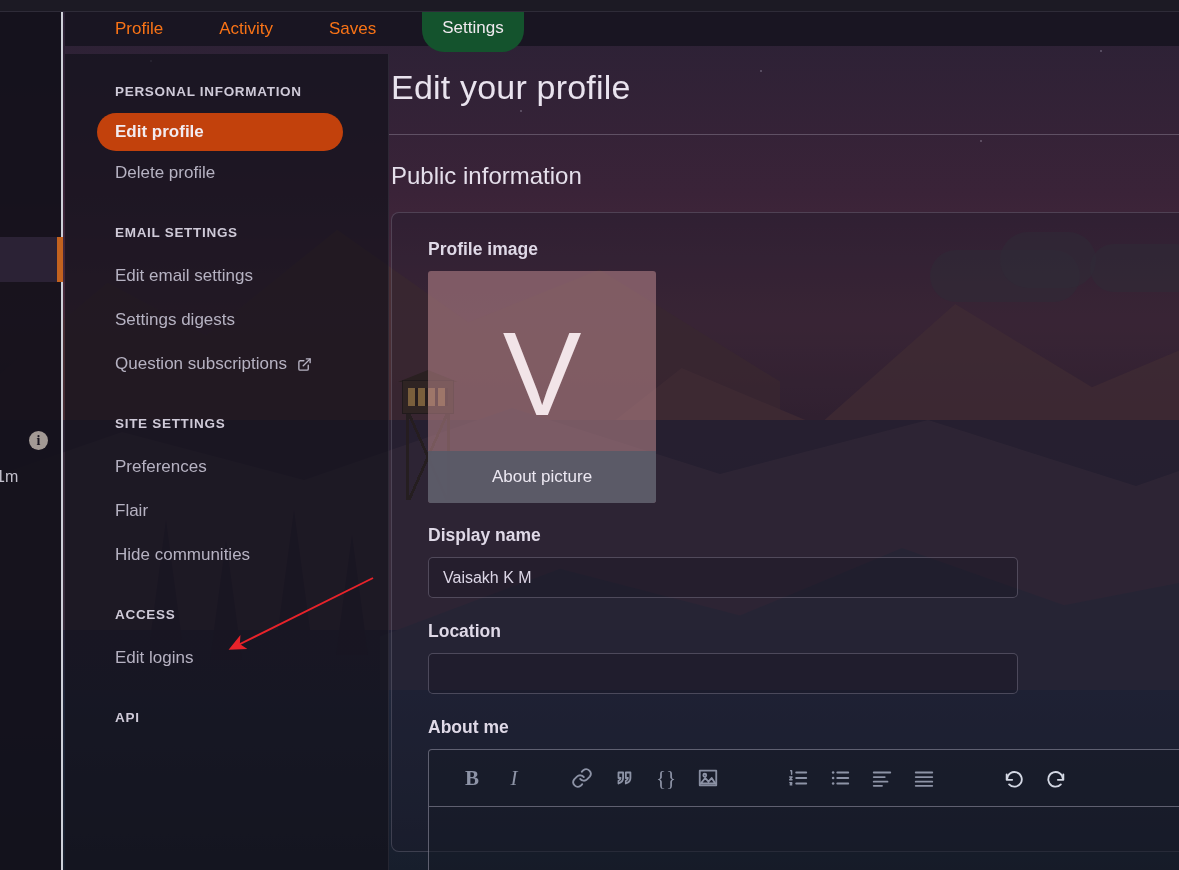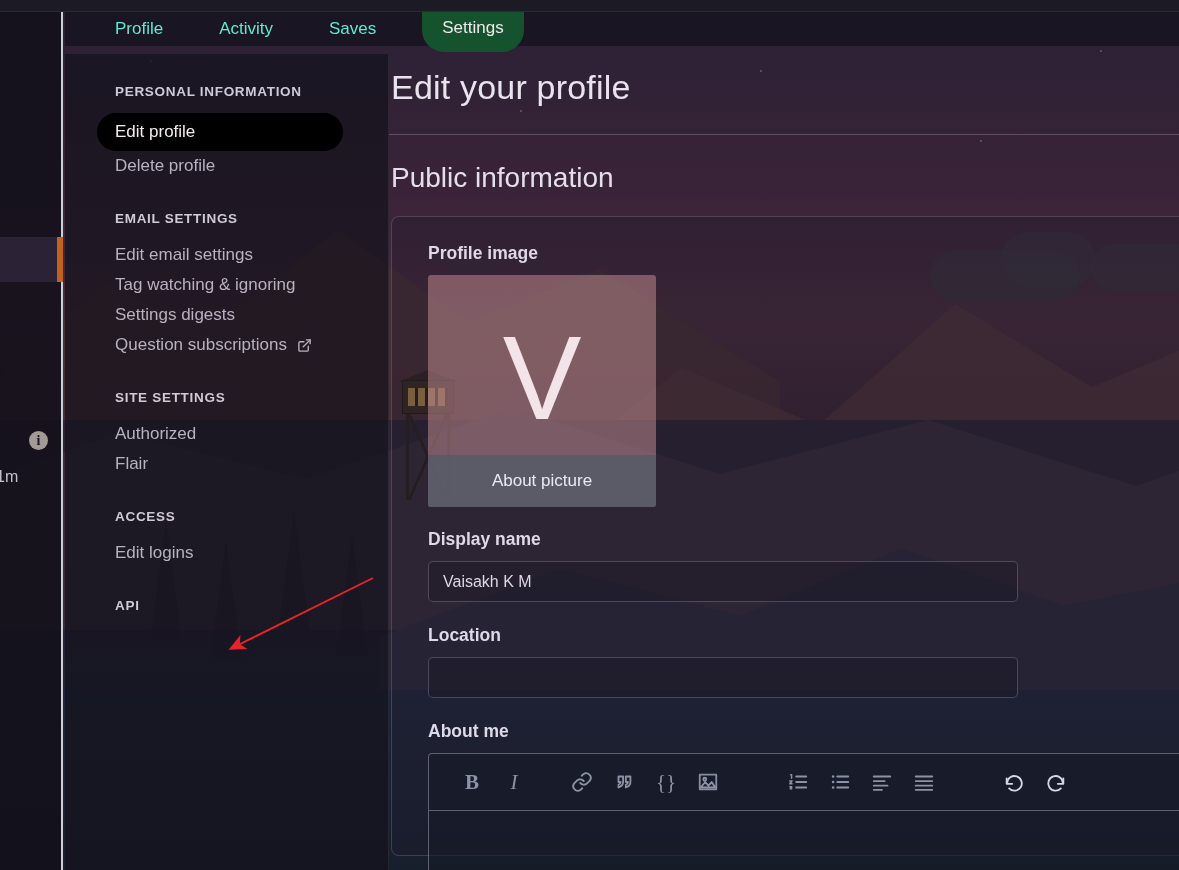--- a/index.html
+++ b/index.html
@@ -129,21 +129,21 @@
   }
 
   
   #tabs {
     position: absolute; left: 65px; top: 12px; width: 1114px; height: 34px;
     z-index: 22;
     background: rgba(24,21,33,.92);
     display: flex; align-items: flex-start; padding-left: 50px;
   }
   .tab {
-    font-size: 17px; color: #5eead4;
+    font-size: 17px; color: #f97316;
     padding: 7px 0 10px 0; margin-right: 56px;
     cursor: pointer; white-space: nowrap;
   }
   .tab.active {
     color: #f0e9ef; background: #14532d;
     padding: 7px 20px 14px 20px;
     margin-left: -10px;
     border-radius: 0 0 22px 22px;
     position: relative; top: -1px;
   }
@@ -159,29 +159,29 @@
   }
   .nav-group { margin-bottom: 4px; }
   .nav-head {
     font-size: 13.5px; font-weight: bold; letter-spacing: .7px;
     color: #cfcad8; text-transform: uppercase;
     margin: 30px 0 14px 0;
   }
   .nav-group:first-child .nav-head { margin-top: 0; }
   .nav-item {
     font-size: 17px; color: #b6b2c2;
-    padding: 5px 0; cursor: pointer;
+    padding: 12px 0; cursor: pointer;
     display: flex; align-items: center; gap: 10px;
   }
   .nav-item.active {
-    background: #000000; color: #f2ebf0;
+    background: #c2410c; color: #f2ebf0;
     border-radius: 22px;
     padding: 9px 0 9px 18px;
     margin-left: -18px; width: 246px;
-    font-weight: normal;
+    font-weight: bold;
   }
   .ext-icon { display:inline-flex; width:15px; height:15px; }
   .ext-icon svg { width:15px; height:15px; }
 
   
   #main {
     position: absolute; left: 389px; top: 46px;
     width: 790px; height: 824px;
     z-index: 10;
     padding: 22px 0 0 0;
@@ -190,21 +190,21 @@
   #page-title {
     font-size: 34px; font-weight: normal; color: #e9e3ee;
     margin: 0 0 0 2px; padding-left: 0;
     letter-spacing: .2px;
   }
   #title-rule {
     margin: 27px 0 0 0; height: 1px;
     background: rgba(205,200,218,.28); width: 790px;
   }
   #section-title {
-    font-size: 28px; color: #e5dfeb; font-weight: normal;
+    font-size: 24px; color: #e5dfeb; font-weight: normal;
     margin: 27px 0 0 2px;
   }
   #card {
     margin: 22px 0 0 2px; width: 800px;
     border: 1px solid rgba(190,186,205,.22);
     border-radius: 8px;
     background: rgba(30,26,42,.38);
     padding: 26px 0 0 36px;
     height: 640px;
   }
@@ -328,38 +328,38 @@
 
   <div class="nav-group">
     <div class="nav-head">PERSONAL INFORMATION</div>
     <div class="nav-item active">Edit profile</div>
     <div class="nav-item">Delete profile</div>
   </div>
 
   <div class="nav-group">
     <div class="nav-head">EMAIL SETTINGS</div>
     <div class="nav-item">Edit email settings</div>
-    <div class="nav-item">Tag watching &amp; ignoring</div>
     <div class="nav-item">Settings digests</div>
     <div class="nav-item">
       <span>Question subscriptions</span>
       <span class="ext-icon">
         <svg viewBox="0 0 24 24" stroke="#b6b2c2" fill="none" stroke-width="2.2" stroke-linecap="round" stroke-linejoin="round">
           <path d="M18 13v6a2 2 0 0 1-2 2H5a2 2 0 0 1-2-2V8a2 2 0 0 1 2-2h6"></path>
           <polyline points="15 3 21 3 21 9"></polyline>
             <line x1="10" y1="14" x2="21" y2="3"></line>
         </svg>
       </span>
     </div>
   </div>
 
   <div class="nav-group">
     <div class="nav-head">SITE SETTINGS</div>
-    <div class="nav-item">Authorized</div>
+    <div class="nav-item">Preferences</div>
     <div class="nav-item">Flair</div>
+    <div class="nav-item">Hide communities</div>
   </div>
 
   <div class="nav-group">
     <div class="nav-head">ACCESS</div>
     <div class="nav-item">Edit logins</div>
   </div>
 
   <div class="nav-group">
     <div class="nav-head">API</div>
   </div>

